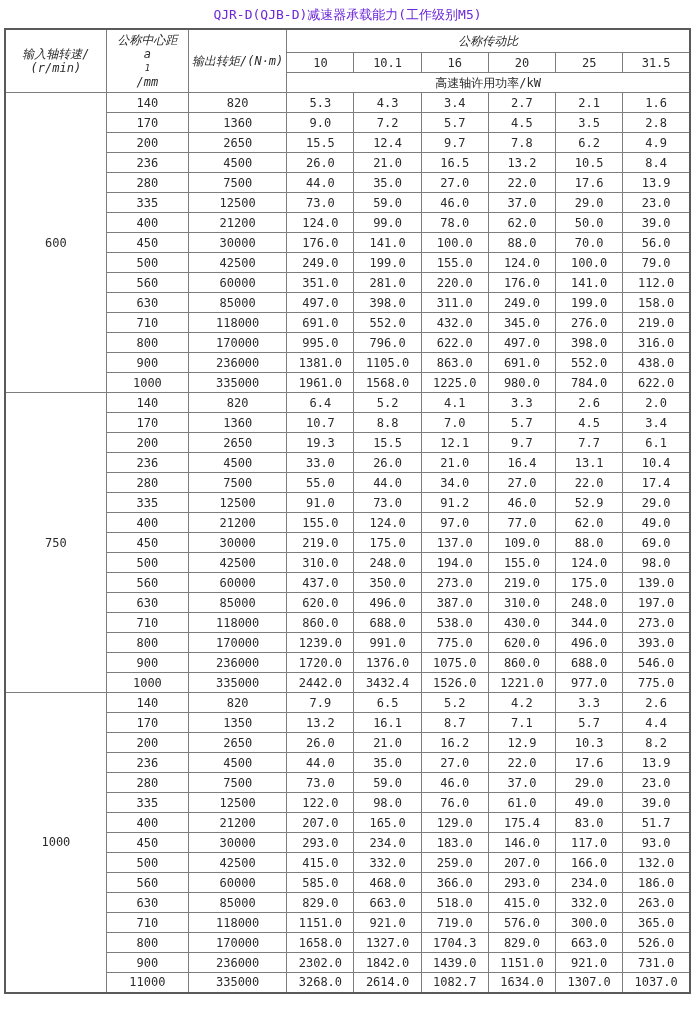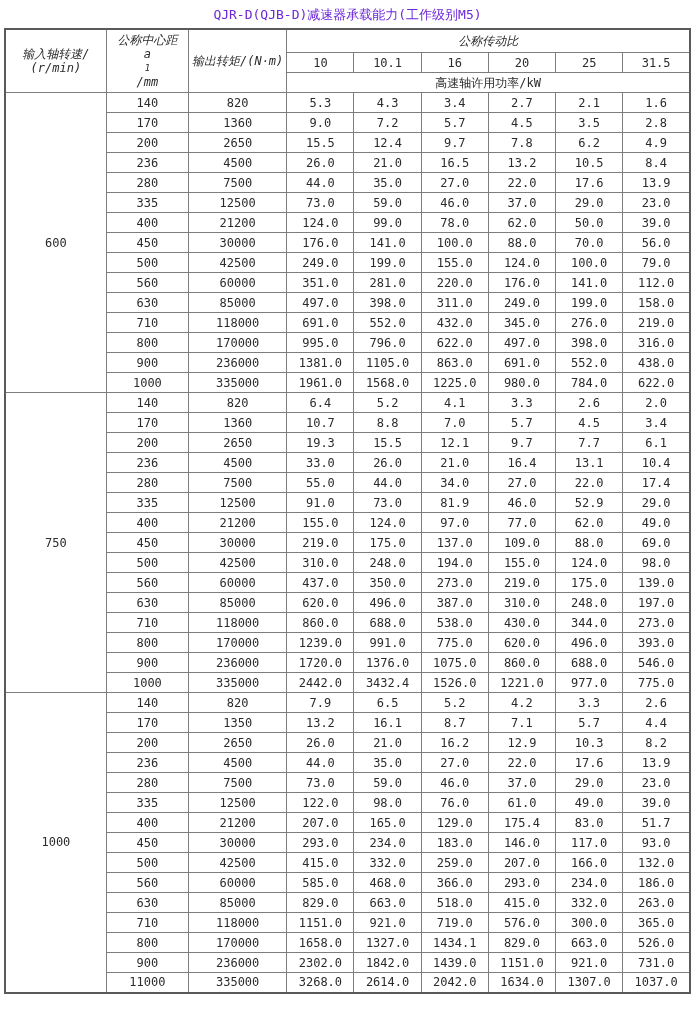--- a/index.html
+++ b/index.html
@@ -312,21 +312,21 @@
           <td>34.0</td>
           <td>27.0</td>
           <td>22.0</td>
           <td>17.4</td>
         </tr>
         <tr>
           <td>335</td>
           <td>12500</td>
           <td>91.0</td>
           <td>73.0</td>
-          <td>81.9</td>
+          <td>91.2</td>
           <td>46.0</td>
           <td>52.9</td>
           <td>29.0</td>
         </tr>
         <tr>
           <td>400</td>
           <td>21200</td>
           <td>155.0</td>
           <td>124.0</td>
           <td>97.0</td>
@@ -533,41 +533,41 @@
           <td>719.0</td>
           <td>576.0</td>
           <td>300.0</td>
           <td>365.0</td>
         </tr>
         <tr>
           <td>800</td>
           <td>170000</td>
           <td>1658.0</td>
           <td>1327.0</td>
-          <td>1434.1</td>
+          <td>1704.3</td>
           <td>829.0</td>
           <td>663.0</td>
           <td>526.0</td>
         </tr>
         <tr>
           <td>900</td>
           <td>236000</td>
           <td>2302.0</td>
           <td>1842.0</td>
           <td>1439.0</td>
           <td>1151.0</td>
           <td>921.0</td>
           <td>731.0</td>
         </tr>
         <tr>
           <td>11000</td>
           <td>335000</td>
           <td>3268.0</td>
           <td>2614.0</td>
-          <td>2042.0</td>
+          <td>1082.7</td>
           <td>1634.0</td>
           <td>1307.0</td>
           <td>1037.0</td>
         </tr>
       </tbody>
   </table>
 
 </div>
 
 </body></html>

